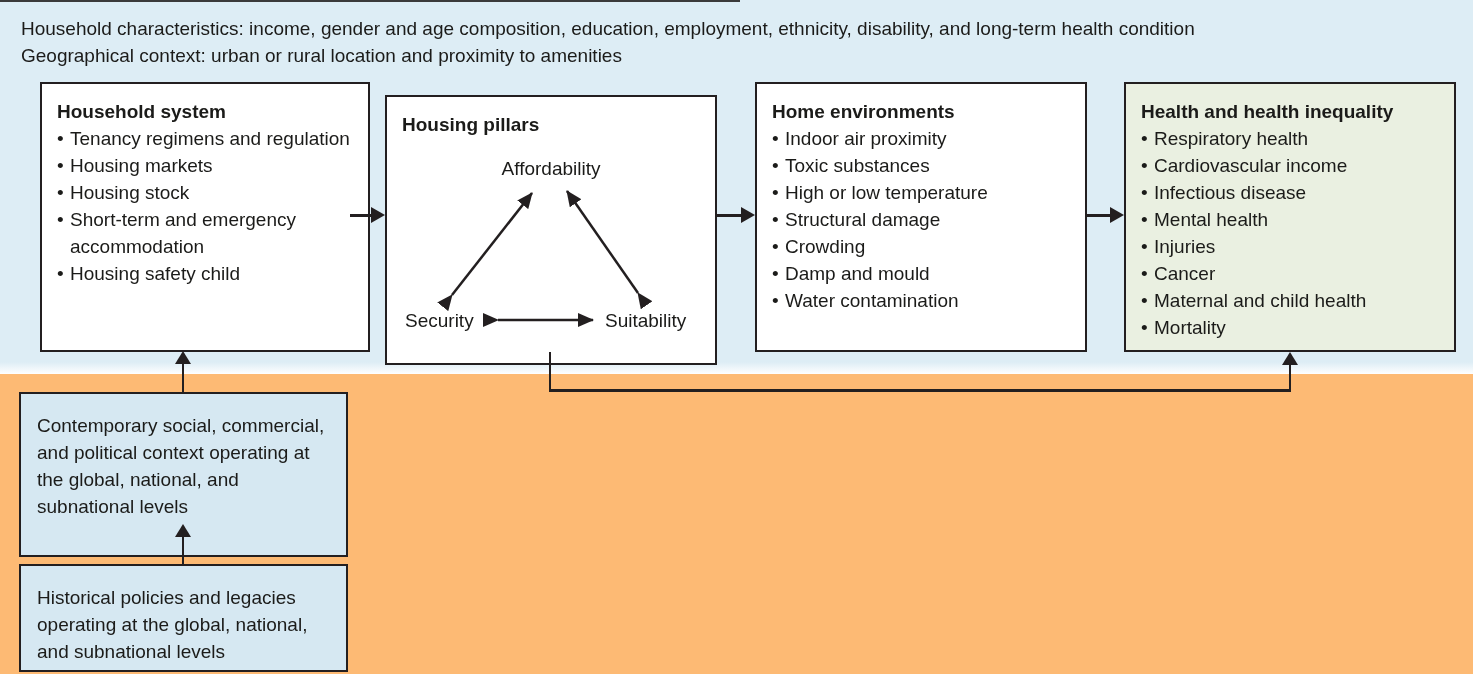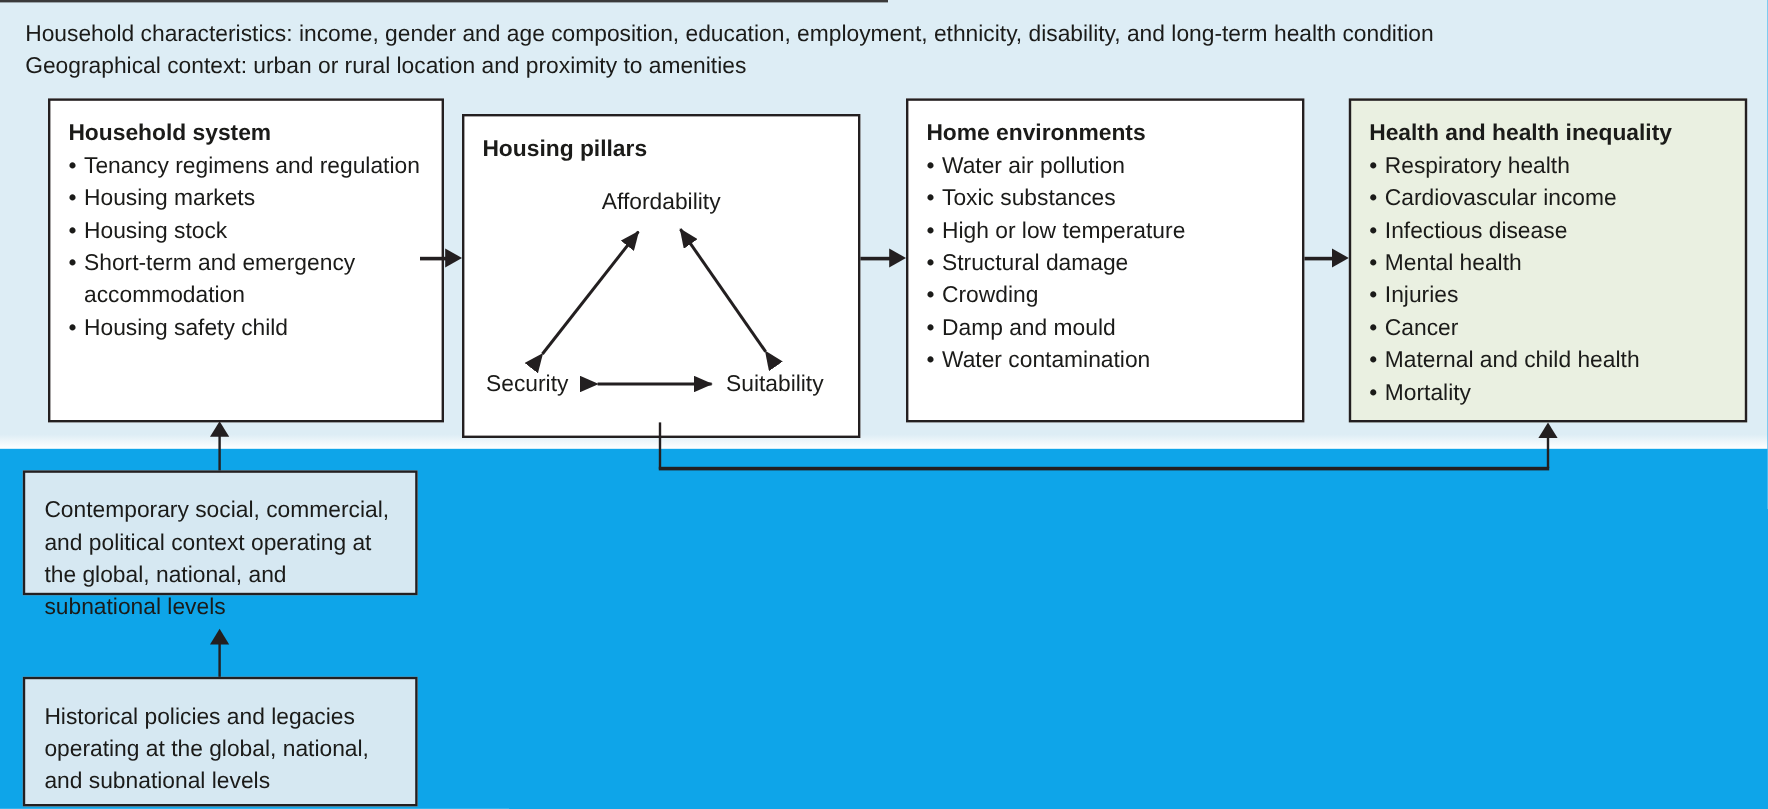--- a/index.html
+++ b/index.html
@@ -1,21 +1,21 @@
 <!DOCTYPE html>
 <html style="--band: #ddedf5; --box-blue: #d6e8f2; --box-green: #eaf0e1; --ink: #231f20; --text: #1b1b19;"><head>
 <meta charset="utf-8">
 <style>
   :root{
     --band:#ddedf5; --box-blue:#d6e8f2; --box-green:#eaf0e1;
     --ink:#231f20; --text:#1b1b19;
   }
   *{box-sizing:border-box; margin:0; padding:0;}
   body{background:#ffffff; font-family:"Liberation Sans","DejaVu Sans",sans-serif; color:var(--text);}
-  .canvas{position:relative; width:1473px; height:674px; background:#0ea5e9; overflow:hidden;}
+  .canvas{position:relative; width:1473px; height:674px; background:#fdba74; overflow:hidden;}
 
   .band{position:absolute; left:0; top:0; width:1473px; height:374px;
         background:linear-gradient(to bottom, var(--band) 0px, var(--band) 362px, #ffffff 374px);}
   .top-rule{position:absolute; left:0; top:0; width:740px; height:2px; background:#3a3a3a;}
 
   .header{position:absolute; left:21px; top:15px; font-size:19px; line-height:27px; color:var(--text);}
 
   .box{position:absolute; top:82px; height:270px; width:332px; background:#ffffff;
        border:2px solid var(--ink); padding:14px 15px 10px 15px; font-size:19px; line-height:27px;}
   .box1{left:20px; width:330px;margin-left:20px;}
@@ -51,21 +51,21 @@
   .conn-h{left:548.5px; top:389px; width:742px; height:2.5px;}
   .conn-v2{left:1288.5px; top:363px; width:2.5px; height:27px;}
   .tri-up{position:absolute; width:0; height:0;
           border-left:8px solid transparent; border-right:8px solid transparent;
           border-bottom:13px solid var(--ink);}
   .conn-head{left:1281.5px; top:352px;}
 
   
   .ctx-box{position:absolute; left:19px; width:329px; background:var(--box-blue);
            border:2px solid var(--ink); padding:18px 15px 10px 16px; font-size:19px; line-height:27px;}
-  .ctx1{top:392px; height:104px;}
+  .ctx1{top:392px; height:165px;}
   .ctx2{top:564px; height:108px;}
   .v-arrow-shaft{position:absolute; width:2.5px; background:var(--ink);}
   .va1-shaft{left:181.5px; top:363px; height:29px;}
   .va1-head{left:174.5px; top:351px;}
   .va2-shaft{left:181.5px; top:536px; height:28px;}
   .va2-head{left:174.5px; top:524px;}
 </style>
 </head>
 <body>
 
@@ -113,21 +113,21 @@
   </div>
 
   <div class="h-arrow a2">
     <span class="shaft"></span>
     <span class="head"></span>
   </div>
 
   <div class="box box3">
     <div class="box-title">Home environments</div>
     <ul class="bullets">
-        <li>Water air pollution</li>
+        <li>Indoor air proximity</li>
         <li>Toxic substances</li>
         <li>High or low temperature</li>
         <li>Structural damage</li>
         <li>Crowding</li>
         <li>Damp and mould</li>
         <li>Water contamination</li>
       </ul>
   </div>
 
   <div class="h-arrow a3">

